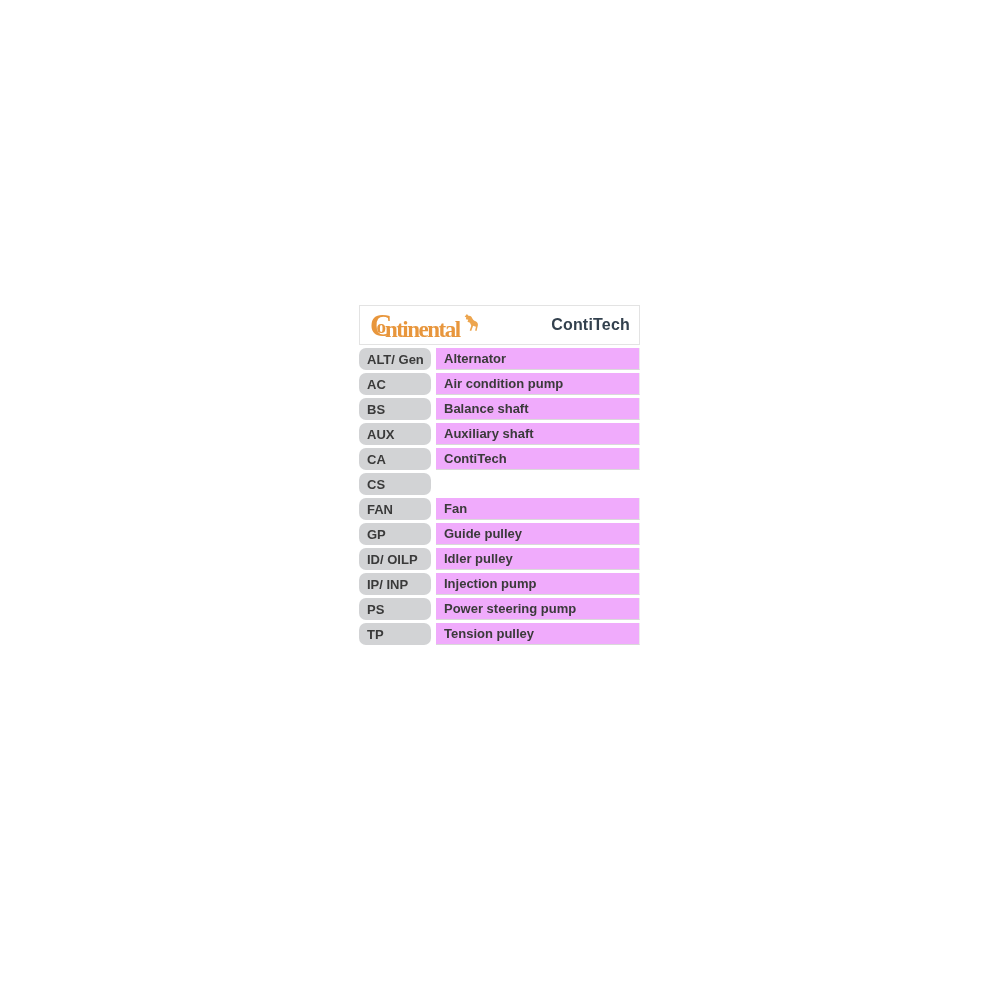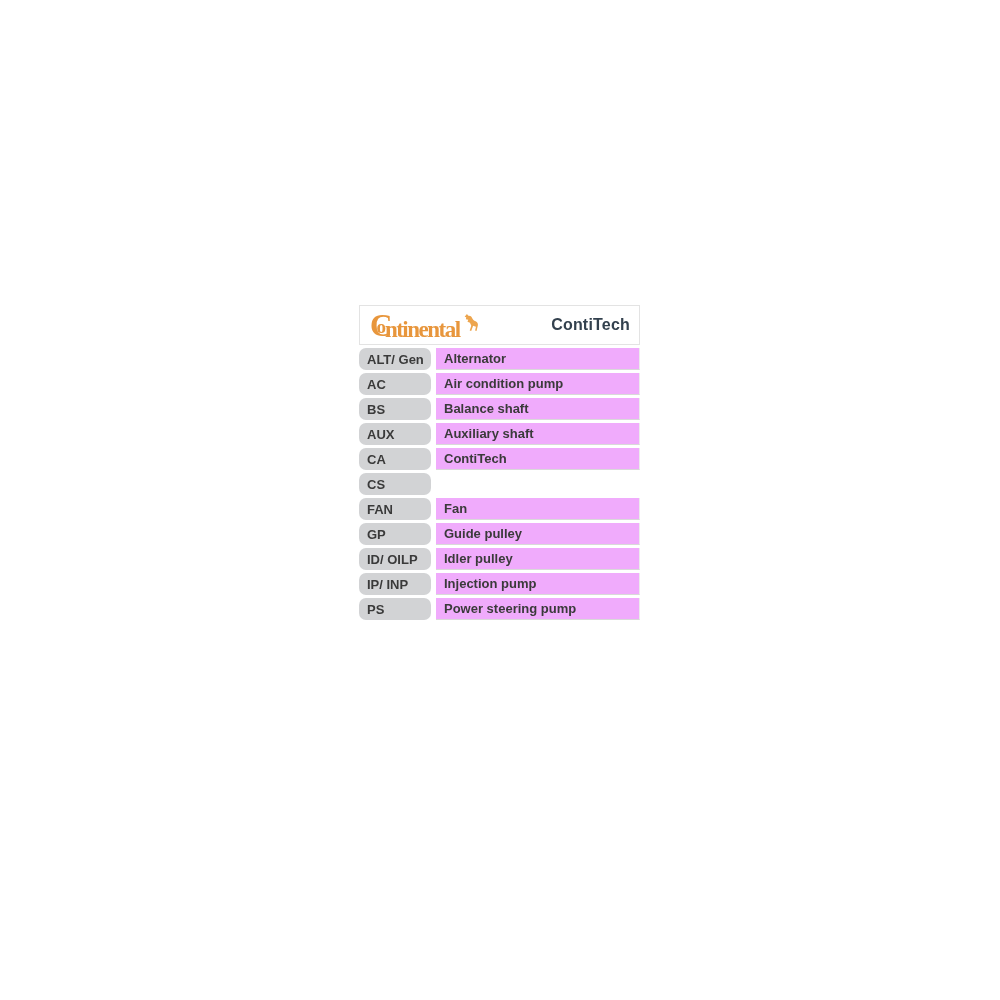--- a/index.html
+++ b/index.html
@@ -127,16 +127,20 @@
         <div class="abbr-cell">IP/ INP</div>
         <div class="desc-cell">Injection pump</div>
       </div>
 
 
       <div class="row">
         <div class="abbr-cell">PS</div>
         <div class="desc-cell">Power steering pump</div>
       </div>
 
+      <div class="row">
+        <div class="abbr-cell">TP</div>
+        <div class="desc-cell">Tension pulley</div>
+      </div>
 
     </div>
 
 </div>
 
 </body></html>

